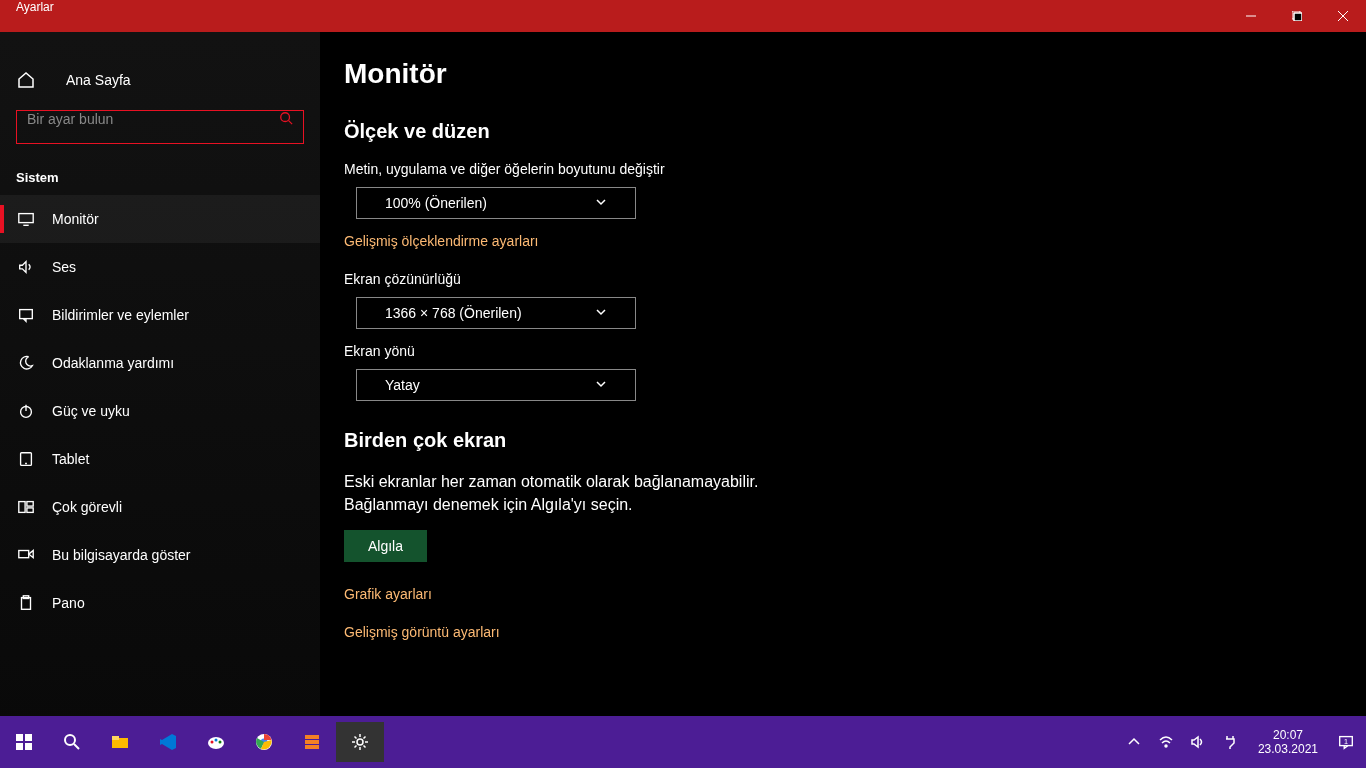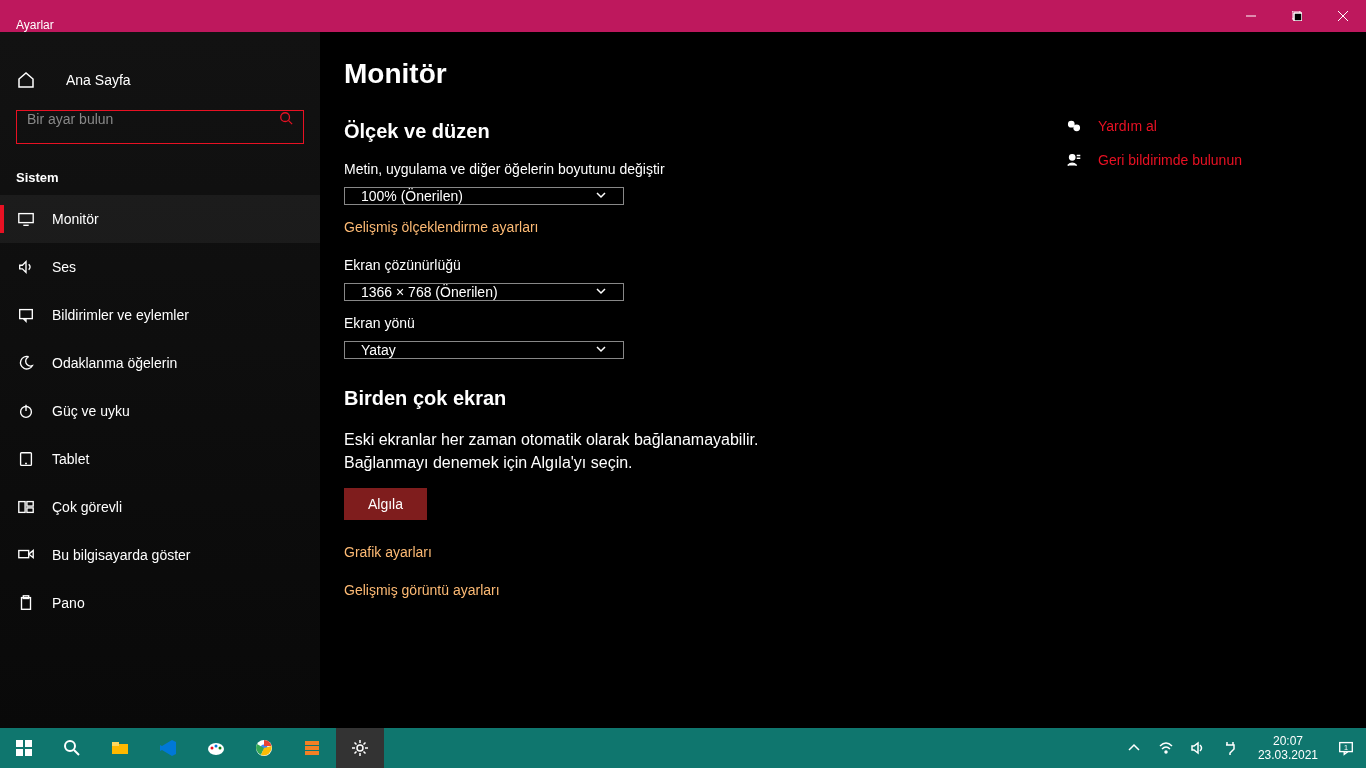--- a/index.html
+++ b/index.html
@@ -8,24 +8,24 @@
     background: #000;
     color: #fff;
     width: 1366px;
     height: 768px;
     overflow: hidden;
     position: relative;
   }
   .titlebar {
     height: 32px;
     display: flex;
-    align-items: flex-end;
+    align-items: flex-start;
     padding-left: 16px;
     font-size: 12px;
-    background: #be185d;
+    background: #b91c1c;
   }
   .titlebar-title { flex: 0 0 auto; }
   .titlebar-spacer { flex: 1; }
   .titlebar-controls { display: flex; }
   .titlebar-btn {
     width: 46px; height: 32px;
     display: flex; align-items: center; justify-content: center;
     cursor: pointer;
   }
   .titlebar-btn svg { width: 10px; height: 10px; stroke: #fff; stroke-width: 1; fill: none; }
@@ -103,66 +103,67 @@
     font-size: 20px;
     font-weight: 600;
     margin-bottom: 18px;
   }
   .field-label {
     font-size: 14px;
     margin-bottom: 10px;
   }
   .select-box {
     width: 280px;
-    height: 18px;
+    height: 32px;
     border: 1px solid #888;
     display: flex; align-items: center;
-    padding: 0 16px;
+    padding: 0 28px;
     font-size: 14px;
     cursor: pointer;
     justify-content: space-between;
     margin-bottom: 14px;
+    margin-left: 12px;
   }
   .select-box .chev svg { stroke:#fff; fill:none; stroke-width:1.5; width:12px;height:12px; }
   .link {
     color: #fdba74;
     font-size: 14px;
     cursor: pointer;
     margin-bottom: 22px;
     display: block;
   }
   .group { margin-bottom: 8px; }
   .paragraph {
     font-size: 16px;
     max-width: 440px;
     line-height: 1.45;
     margin-bottom: 14px;
   }
   .btn {
-    background: #7f1d1d;
+    background: #14532d;
     border: none;
     color: #fff;
     padding: 8px 24px;
     font-size: 14px;
     cursor: pointer;
     margin-bottom: 24px;
   }
   .right-link {
     display:flex; align-items:center;
     color:#e81123;
     font-size:14px;
     margin-bottom:14px;
     cursor:pointer;
   }
   .right-link .ricon { width:20px;height:20px;margin-right:14px;display:flex;align-items:center;justify-content:center; }
   .right-link .ricon svg { stroke:#fff; fill:#fff; width:18px;height:18px; }
   .taskbar {
     position:absolute; left:0; right:0; bottom:0;
-    height:40px;
-    background:#0f766e;
+    height:52px;
+    background:#4c1d95;
     display:flex; align-items:center;
   }
   .tbtn {
     width:48px; height:40px;
     display:flex;align-items:center;justify-content:center;
     cursor:pointer;
   }
   .tbtn.active { background:#333; }
   .tbtn svg { width:20px;height:20px; }
   .tspacer { flex:1; }
@@ -248,21 +249,21 @@
           </svg>
         </span>
       <span>Bildirimler ve eylemler</span>
     </div>
     <div class="nav-item">
       <span class="nicon">
           <svg viewBox="0 0 20 20">
             <path d="M13 3 A7 7 0 1 0 17 13 A5 5 0 0 1 13 3"></path>
           </svg>
         </span>
-      <span>Odaklanma öğelerin</span>
+      <span>Odaklanma yardımı</span>
     </div>
     <div class="nav-item">
       <span class="nicon">
           <svg viewBox="0 0 20 20">
             <circle cx="10" cy="11" r="6"></circle>
             <line x1="10" y1="3" x2="10" y2="10"></line>
           </svg>
         </span>
       <span>Güç ve uyku</span>
     </div>
@@ -343,41 +344,20 @@
       </div>
 
       <div class="section-title">Birden çok ekran</div>
       <div class="paragraph">Eski ekranlar her zaman otomatik olarak bağlanamayabilir. Bağlanmayı denemek için Algıla'yı seçin.</div>
       <button class="btn">Algıla</button>
 
       <a class="link">Grafik ayarları</a>
       <a class="link">Gelişmiş görüntü ayarları</a>
     </div>
 
-    <div class="right-col">
-      <div class="right-link">
-        <span class="ricon">
-          <svg viewBox="0 0 20 20" fill="none" stroke="#fff" stroke-width="1.5">
-              <circle cx="7" cy="8" r="3"></circle>
-              <circle cx="13" cy="12" r="3"></circle>
-            </svg>
-        </span>
-        <span>Yardım al</span>
-      </div>
-      <div class="right-link">
-        <span class="ricon">
-          <svg viewBox="0 0 20 20" fill="none" stroke="#fff" stroke-width="1.5">
-              <circle cx="8" cy="7" r="3"></circle>
-              <path d="M3 16 Q8 11 13 16"></path>
-              <path d="M13 5 L17 5 M13 8 L17 8"></path>
-            </svg>
-        </span>
-        <span>Geri bildirimde bulunun</span>
-      </div>
-    </div>
   </div>
 </div>
 
 <div class="taskbar">
   <div class="tbtn">
     <svg viewBox="0 0 20 20">
         <rect x="2" y="2" width="7" height="7" fill="#fff"></rect>
         <rect x="11" y="2" width="7" height="7" fill="#fff"></rect>
         <rect x="2" y="11" width="7" height="7" fill="#fff"></rect>
         <rect x="11" y="11" width="7" height="7" fill="#fff"></rect>

